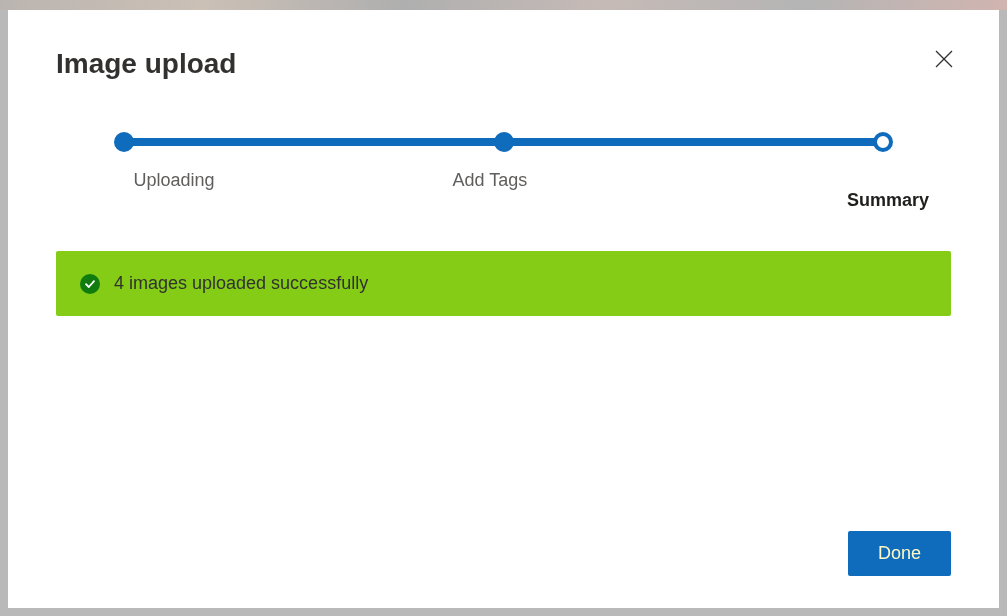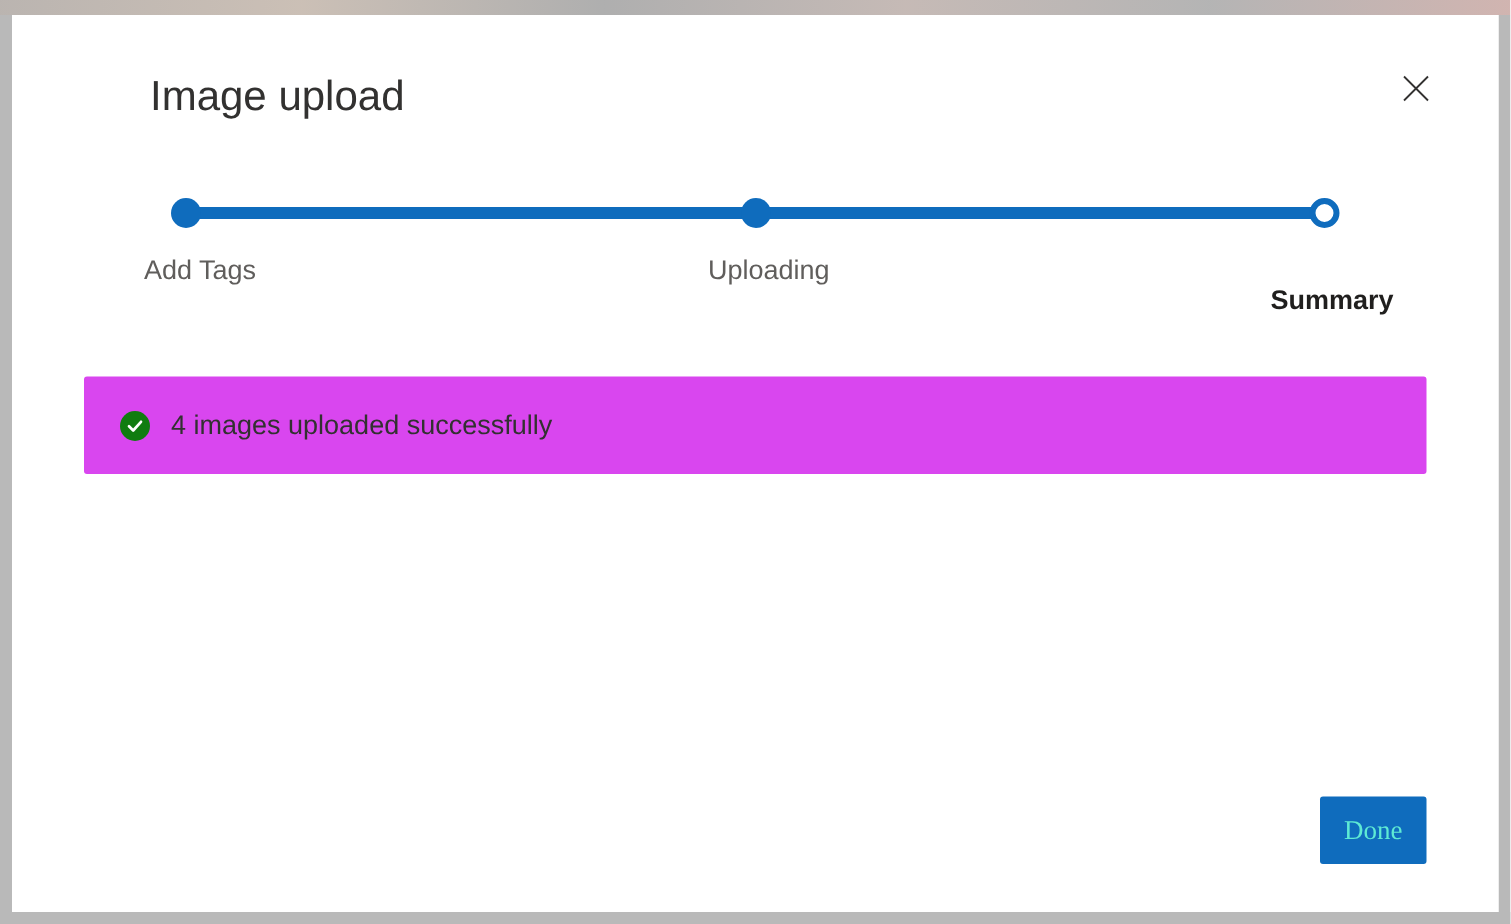--- a/index.html
+++ b/index.html
@@ -22,23 +22,22 @@
       display: flex;
       flex-direction: column;
     }
     .header {
       display: flex;
       justify-content: space-between;
       align-items: flex-start;
     }
     .title {
       font-size: 28px;
-      font-weight: 400;
-      color: #323130;
-      margin-left: 44px;
+      font-weight: 700;
+      color: #323130;
     }
     .close-btn {
       background: none;
       border: none;
       cursor: pointer;
       padding: 4px;
       color: #323130;
       margin-top: -4px;
       margin-right: -8px;
     }
@@ -96,21 +95,21 @@
     .step-label.first { text-align: left; margin-left: -18px; }
     .step-label.mid { text-align: center; }
     .step-label.last { text-align: right; margin-right: -36px; }
     .step-label.active {
       color: #201f1e;
       font-weight: 600;
       margin-top: 20px;
     }
     .status-banner {
       margin-top: 40px;
-      background: #d946ef;
+      background: #84cc16;
       padding: 22px 24px;
       display: flex;
       align-items: center;
       gap: 14px;
       border-radius: 2px;
     }
     .status-icon {
       width: 20px;
       height: 20px;
       border-radius: 50%;
@@ -125,26 +124,26 @@
       font-size: 18px;
       color: #323130;
     }
     .spacer { flex: 1; }
     .footer {
       display: flex;
       justify-content: flex-end;
     }
     .done-btn {
       background: #0F6CBD;
-      color: #5eead4;
+      color: #fef9c3;
       border: none;
       font-size: 18px;
-      padding: 12px 16px;
+      padding: 12px 30px;
       cursor: pointer;
-      font-family: Liberation Serif, serif;
+      font-family: Liberation Sans, sans-serif;
       border-radius: 2px;
     }
     .backdrop-strip {
       position: absolute;
       top: 0; left: 0; right: 0; height: 10px;
       background: linear-gradient(90deg, #3b2a1e 0%, #6b4a2e 20%, #1a1a1a 40%, #5b3a2e 60%, #2a2a2a 80%, #7b2a1e 100%);
       opacity: 0.35;
     }
     .backdrop-side {
       position: absolute;
@@ -184,22 +183,22 @@
   <div class="stepper">
     <div class="stepper-track">
       <div class="stepper-line"></div>
       <div class="stepper-dots">
         <div class="dot"></div>
         <div class="dot"></div>
         <div class="dot current"></div>
       </div>
     </div>
     <div class="stepper-labels">
+      <div class="step-label mid">Uploading</div>
       <div class="step-label first">Add Tags</div>
-      <div class="step-label mid">Uploading</div>
       <div class="step-label last active">Summary</div>
     </div>
   </div>
 
   <div class="status-banner">
     <div class="status-icon">
       <svg width="12" height="12" viewBox="0 0 12 12">
         <path d="M2 6.2 L4.8 9 L10 3.2" stroke="#fff" stroke-width="1.8" fill="none" stroke-linecap="round" stroke-linejoin="round"></path>
       </svg>
     </div>

